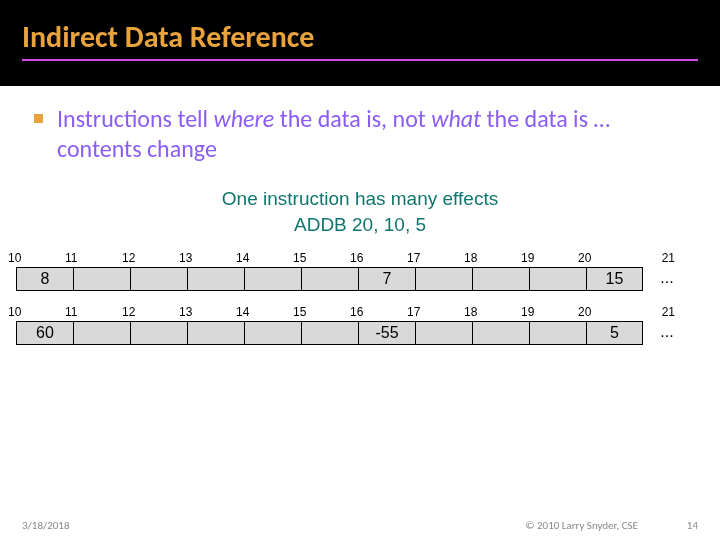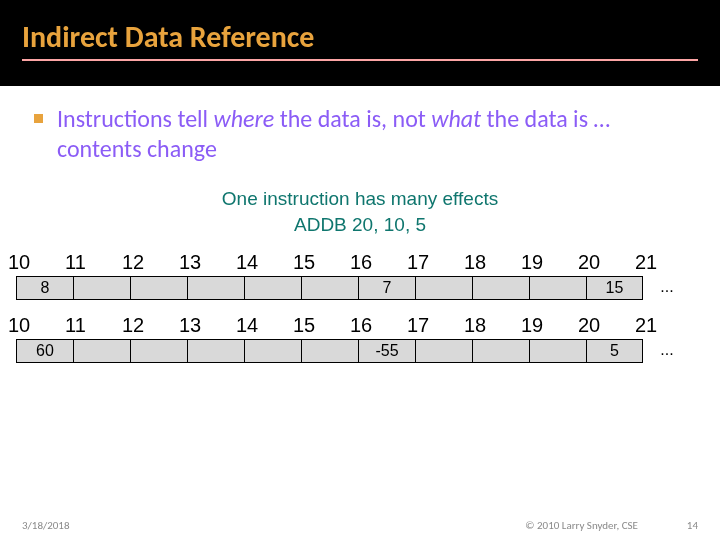--- a/index.html
+++ b/index.html
@@ -14,21 +14,21 @@
   .header {
     background: #000;
     height: 86px;
     padding: 18px 22px 0 22px;
   }
   .title {
     color: #e8a33d;
     font-size: 30px;
     font-weight: bold;
     font-family: Calibri, Arial, sans-serif;
-    border-bottom: 2px solid #fca5a5;
+    border-bottom: 2px solid #d946ef;
     padding-bottom: 4px;
     display: inline-block;
     width: 100%;
   }
   .body-text {
     padding: 18px 34px 0 34px;
   }
   .bullet-row {
     display: flex;
     align-items: flex-start;
@@ -56,32 +56,32 @@
     margin-top: 22px;
     line-height: 1.35;
   }
   .tables {
     margin-top: 14px;
     padding: 0 4px;
   }
   .label-row {
     display: flex;
     font-family: Arial, Helvetica, sans-serif;
-    font-size: 20px;
+    font-size: 12px;
     color: #000;
     margin-bottom: 2px;
     padding-left: 4px;
   }
   .label-cell {
     width: 57px;
     text-align: left;
   }
   .label-cell-last {
     width: 40px;
-    text-align: left;
+    text-align: right;
   }
   .data-row {
     display: flex;
     font-family: Arial, Helvetica, sans-serif;
     font-size: 16px;
     color: #000;
     margin-bottom: 14px;
     align-items: stretch;
     padding-left: 12px;
   }

